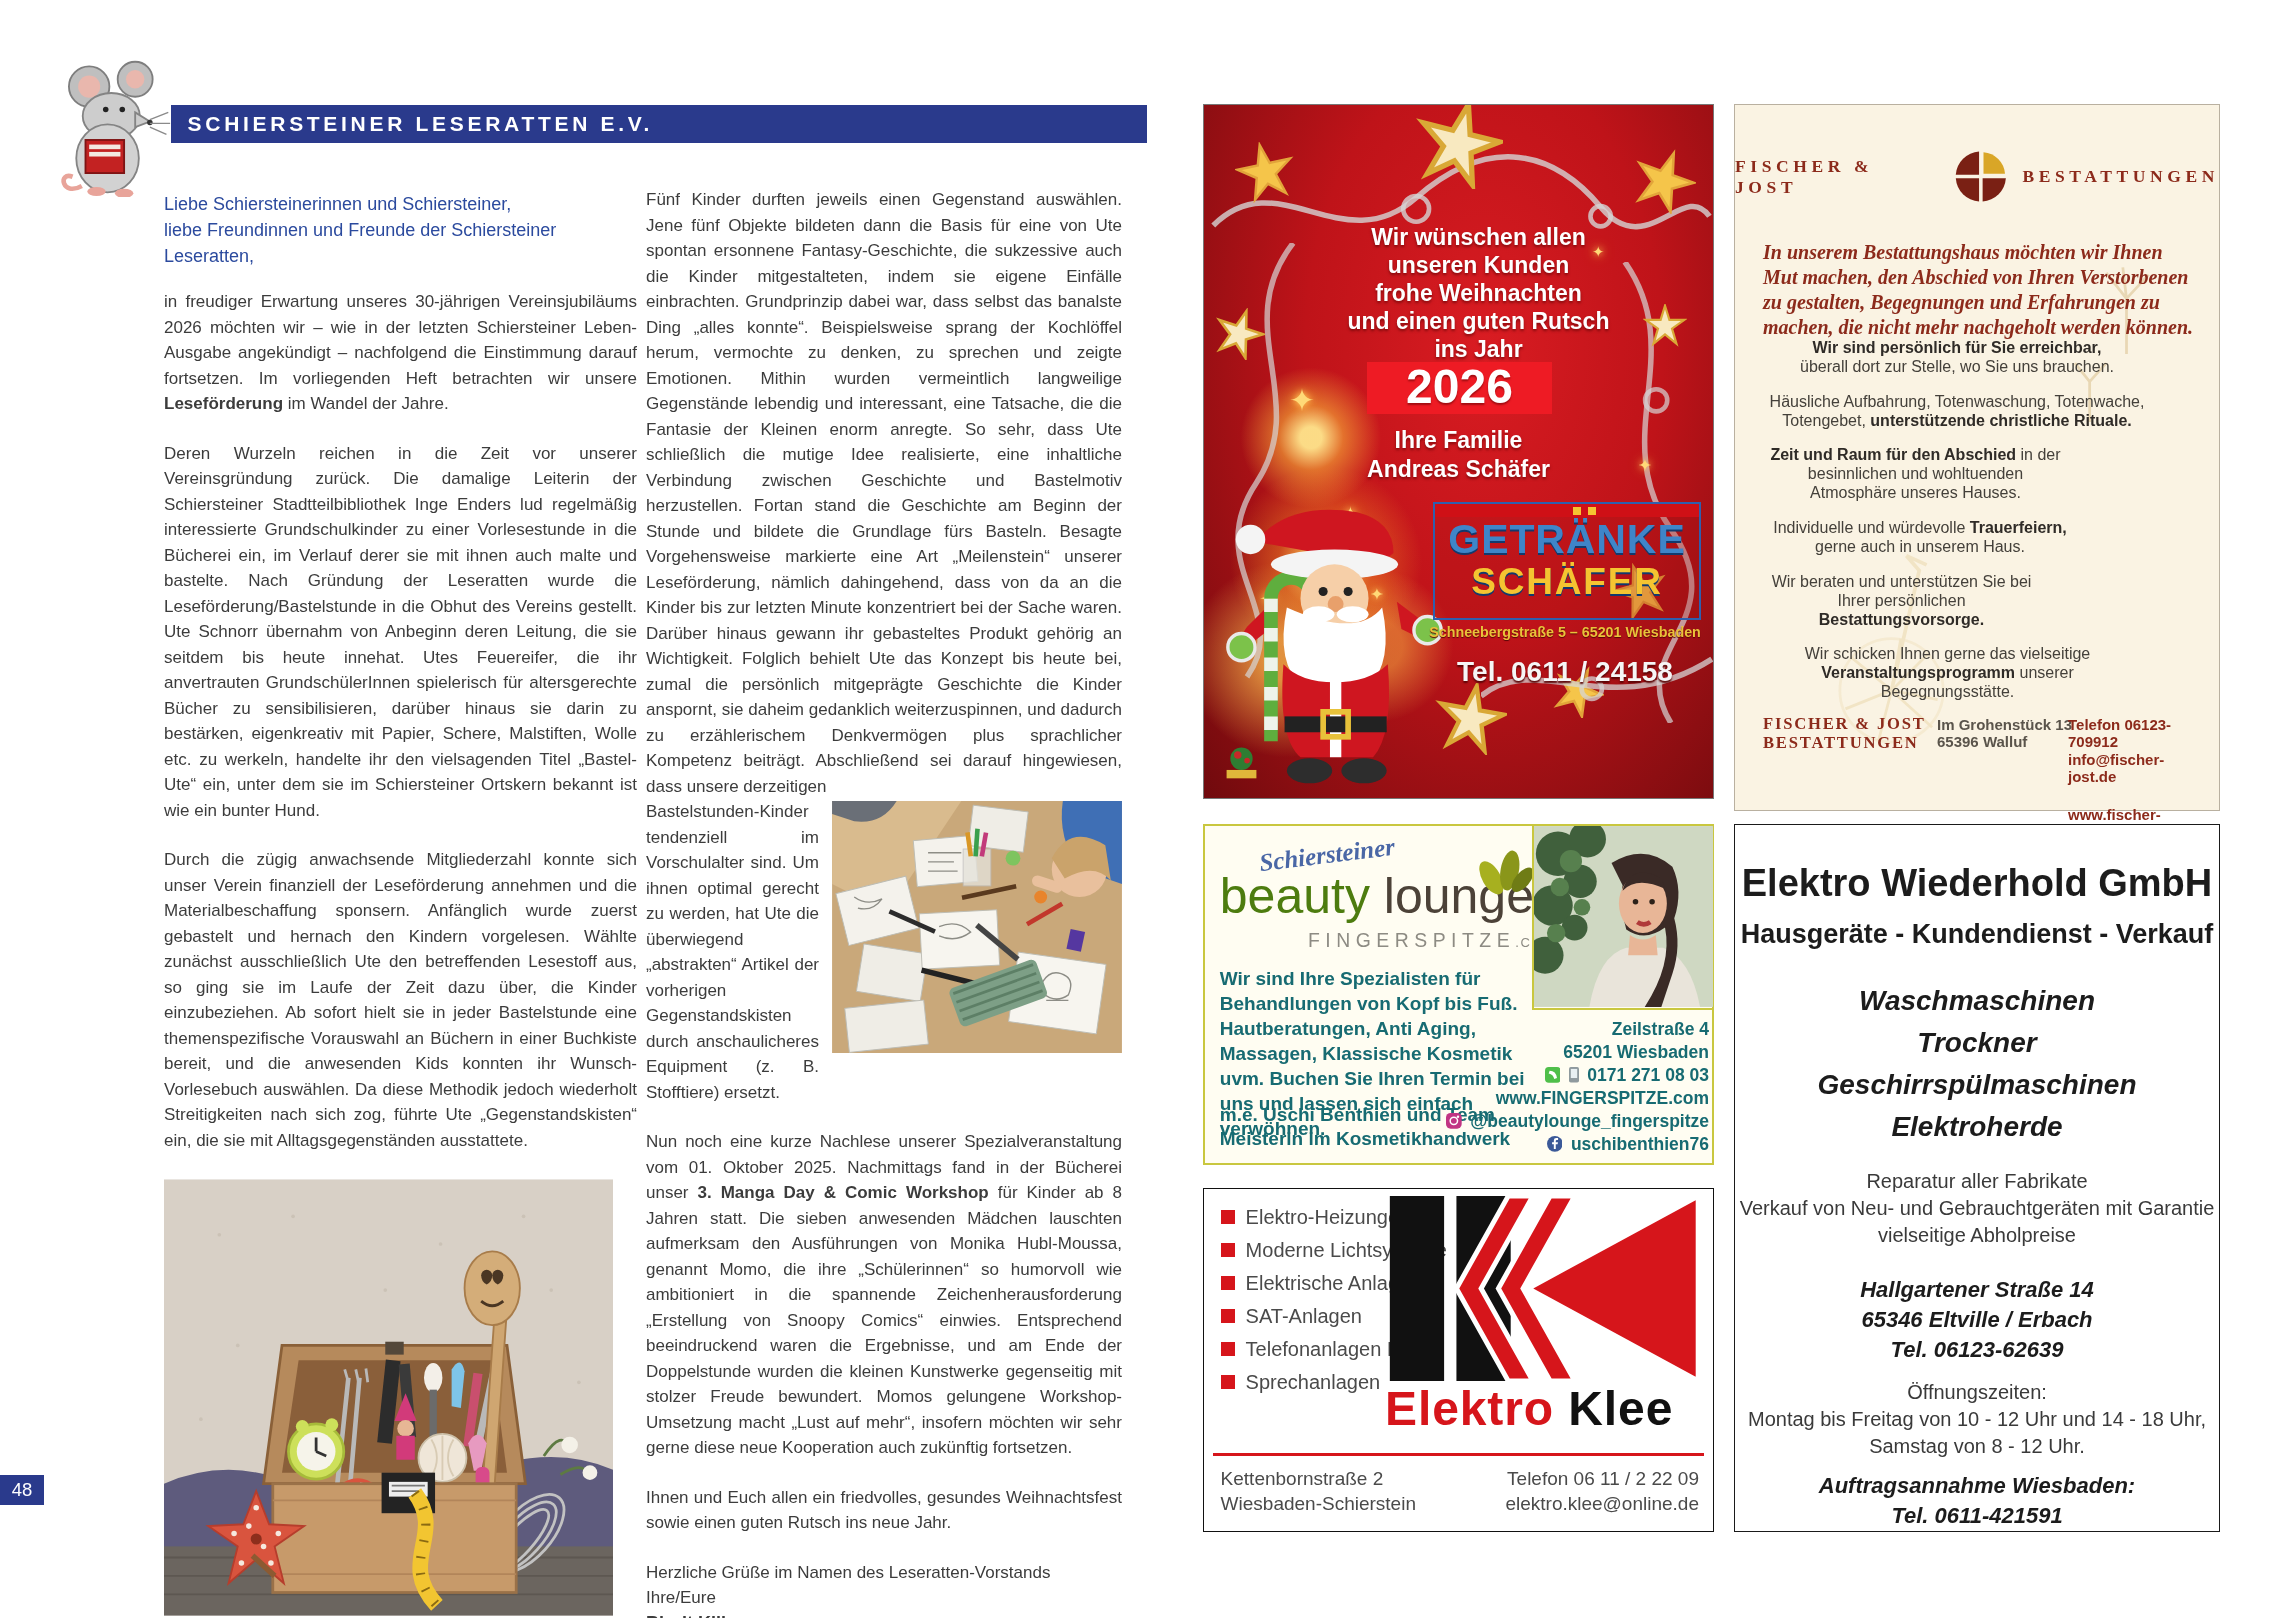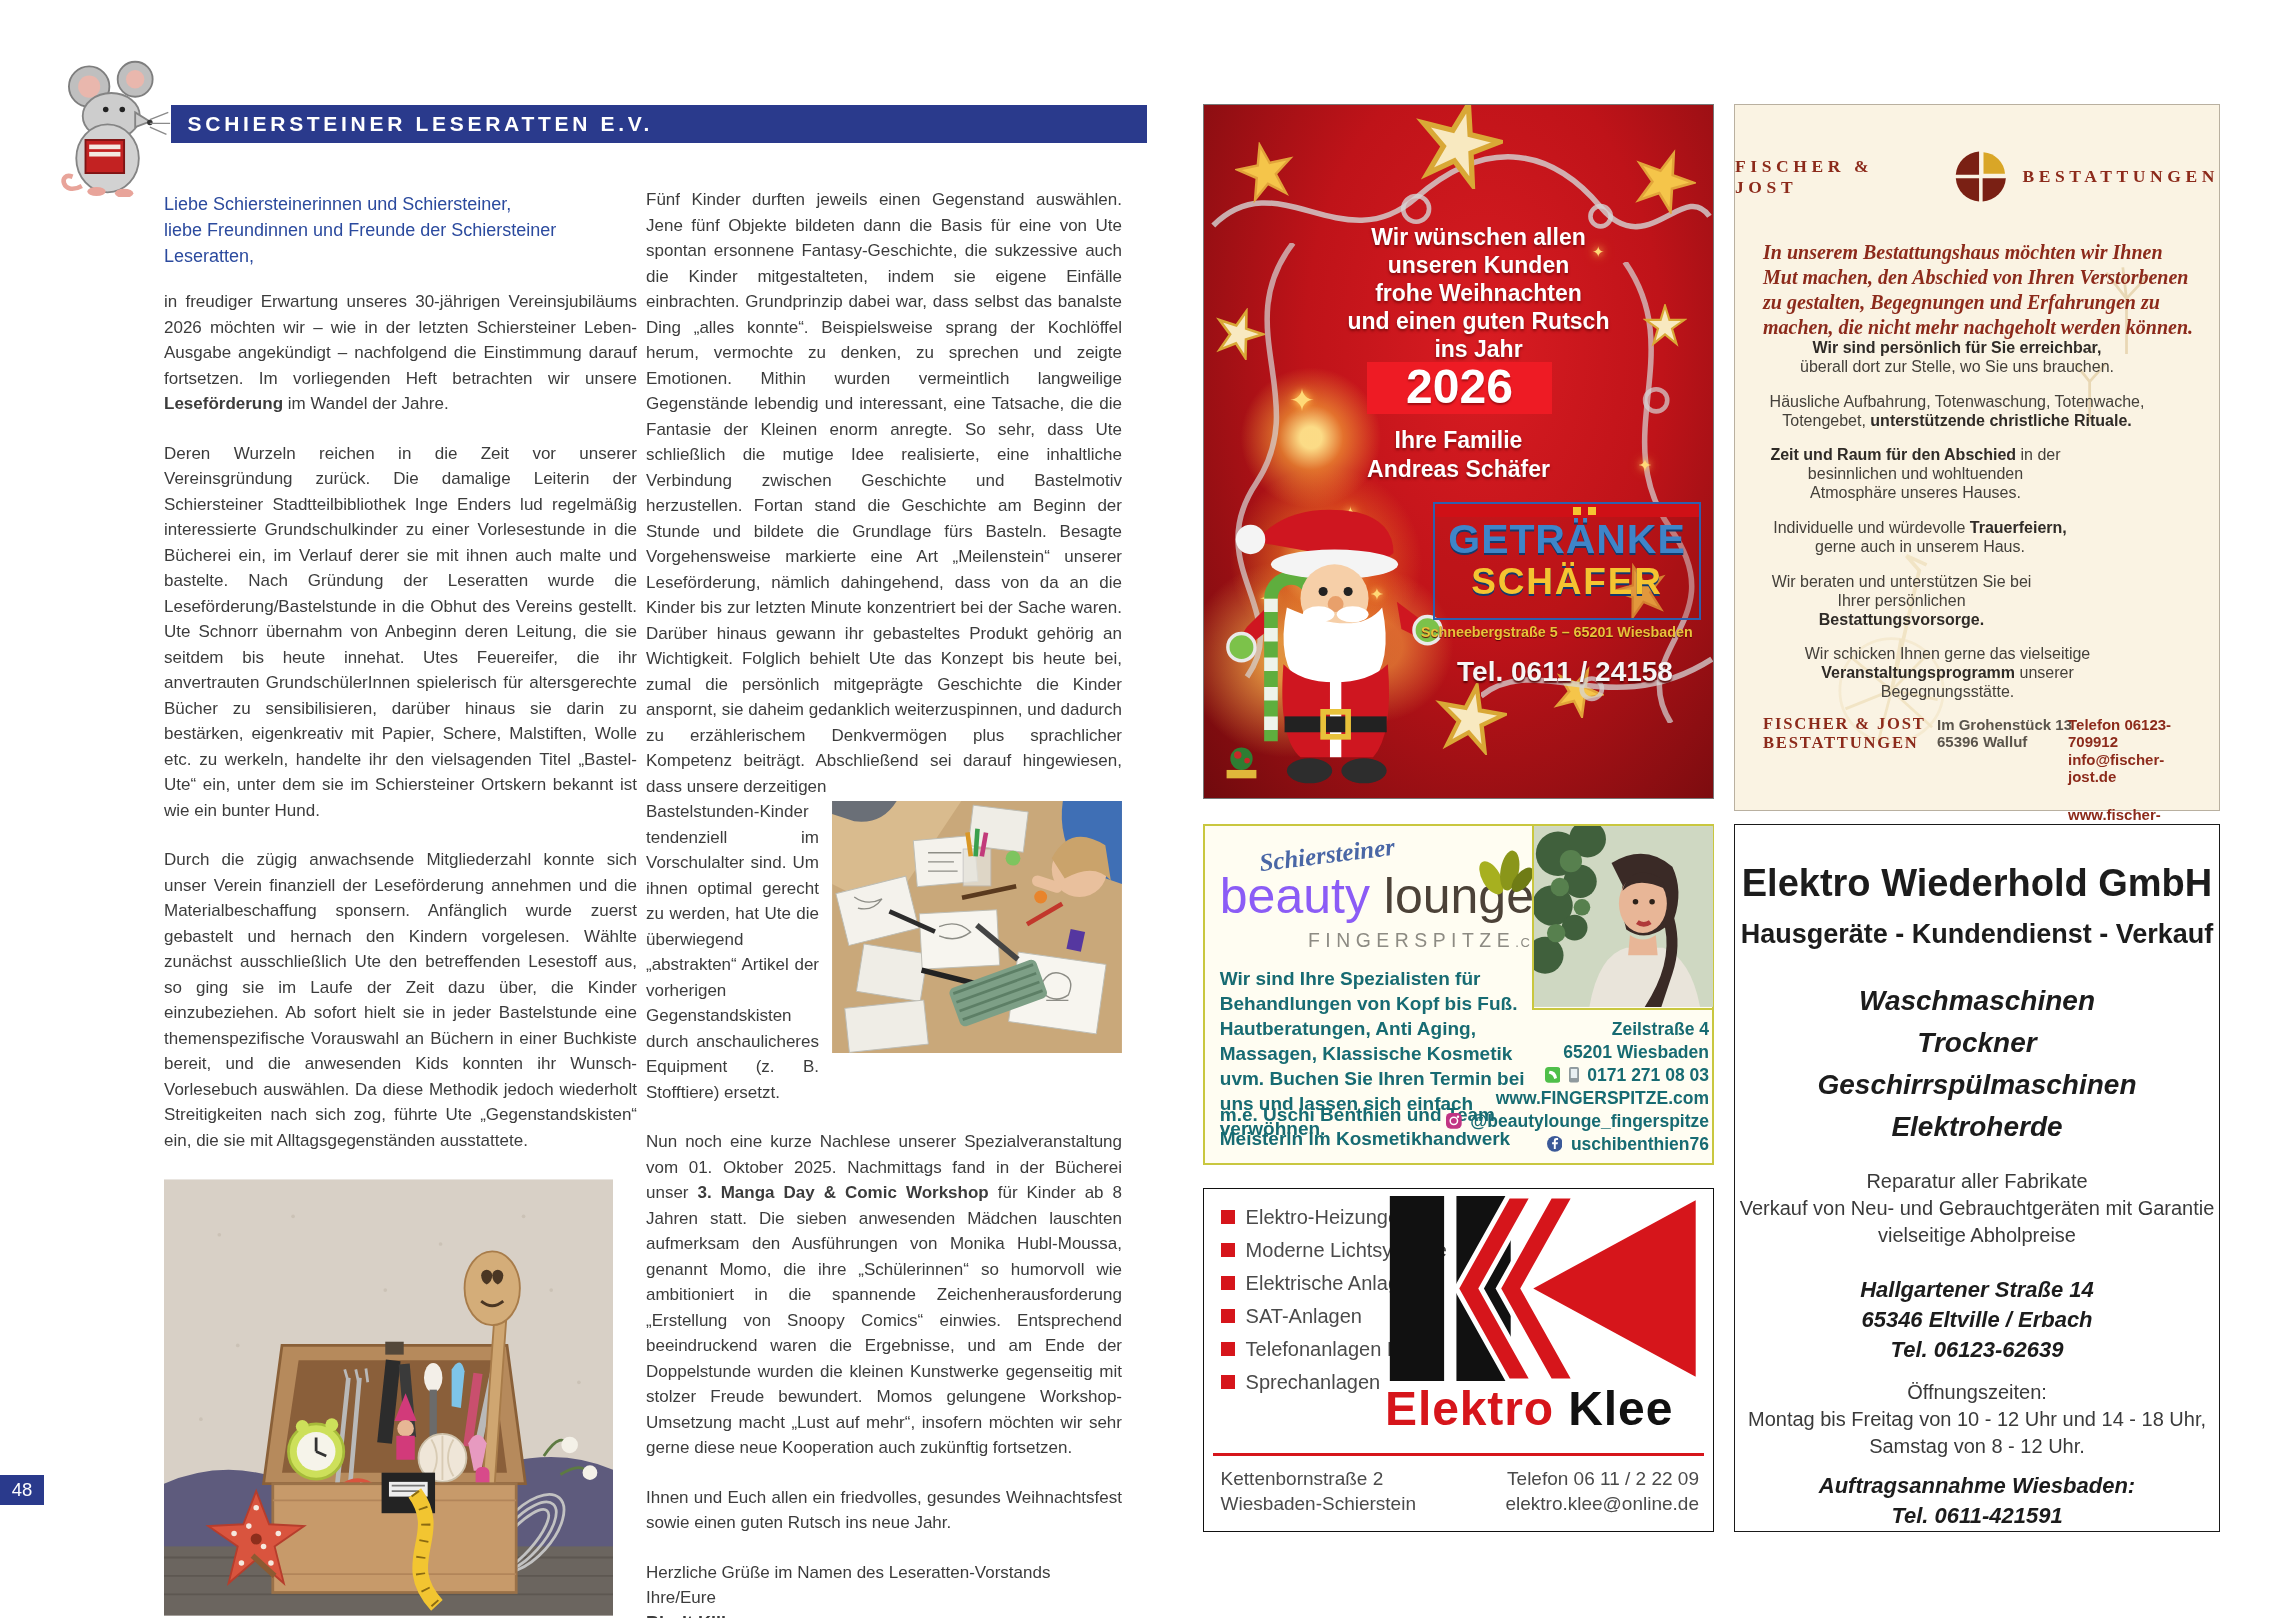--- a/index.html
+++ b/index.html
@@ -44,21 +44,21 @@
   .sch-fam{left:0;top:321px;width:100%;text-align:center;color:#fff;font-weight:bold;
            font-size:23px;line-height:29px;text-shadow:0 1.8px 2.8px rgba(80,0,0,.6);}
   .sch-brand{left:229px;top:397px;width:264px;height:114px;border:2.8px solid #2f5fae;
              background:rgba(170,20,20,.25);text-align:center;overflow:hidden;}
   .sch-brand .strip{height:13px;background:#cf1016;position:relative;}
   .sch-brand .strip i{position:absolute;top:2.8px;width:8.3px;height:8.3px;background:#f5c431;}
   .sch-brand .t1{color:#3f85c8;font-size:41px;font-weight:bold;line-height:44px;letter-spacing:0.9px;
                  text-shadow:0 1.8px 0 #123a6e;}
   .sch-brand .t2{color:#f5c431;font-size:37px;font-weight:bold;line-height:41px;letter-spacing:1.8px;
                  text-shadow:0 1.8px 0 #123a6e;}
-  .sch-addr{left:217px;top:519px;width:288px;text-align:left;color:#e9c23a;font-weight:bold;
+  .sch-addr{left:217px;top:519px;width:288px;text-align:center;color:#e9c23a;font-weight:bold;
             font-size:14.3px;text-shadow:0 0.9px 0.9px #5a0506;}
   .sch-tel{left:217px;top:539px;width:288px;text-align:center;color:#f6f6f6;font-weight:bold;
            font-size:28px;text-shadow:0 1.8px 1.8px #5a0506;margin-top:12px;}
   .spark{position:absolute;color:#ffd977;text-shadow:0 0 7.4px #ffcf60,0 0 13px #ff9d2e;}
 
   
   .ad-fischer{left:1734px;top:104px;width:486px;height:707px;background:#faf3e3;border:0.9px solid #b9b0a0;}
   .fj-logo{left:0;top:44px;width:100%;display:flex;align-items:center;justify-content:center;gap:14.8px;}
   .fj-brand{font-family:"Liberation Serif",serif;font-weight:bold;color:#8c2a1b;
             font-size:17.5px;letter-spacing:4.6px;}
@@ -71,21 +71,21 @@
   .fj-fb1{font-family:"Liberation Serif",serif;font-weight:bold;color:#8c2a1b;font-size:16.6px;
           letter-spacing:1.8px;line-height:19.4px;}
   .fj-contact{font-weight:bold;color:#8c2a1b;}
   .seed{position:absolute;opacity:.35;}
 
   
   .ad-beauty{left:1203px;top:824px;width:511px;height:341px;background:#fffdf2;border:2.8px solid #c9c73f;}
   .bl-script{left:54px;top:14.8px;font-family:"Liberation Serif",serif;font-style:italic;font-weight:bold;
              color:#4a67a6;font-size:25px;transform:rotate(-7deg);}
   .bl-brand{left:14.8px;top:44px;font-size:50px;line-height:52px;}
-  .bl-brand .b1{color:#8b5cf6;}
+  .bl-brand .b1{color:#4d7c0f;}
   .bl-brand .b2{color:#4c4238;}
   .bl-domain{left:103px;top:103px;font-size:19.4px;letter-spacing:5.5px;color:#8d8b83;}
   .bl-domain .sfx{font-size:13px;letter-spacing:1.8px;}
   .bl-body{left:14.8px;top:140px;width:308px;color:#176b72;font-weight:bold;font-size:19px;
            line-height:25px;text-align:left;}
   .bl-team{left:14.8px;top:277px;color:#176b72;font-weight:bold;font-size:19px;line-height:24px;}
   .bl-photo{left:327px;top:0;width:182px;height:184px;border-left:2.8px solid #c9c73f;
             border-bottom:2.8px solid #c9c73f;box-sizing:border-box;}
   .bl-contact{left:222px;top:192px;width:282px;text-align:right;color:#176b72;font-weight:bold;
               font-size:17.5px;line-height:23px;}

